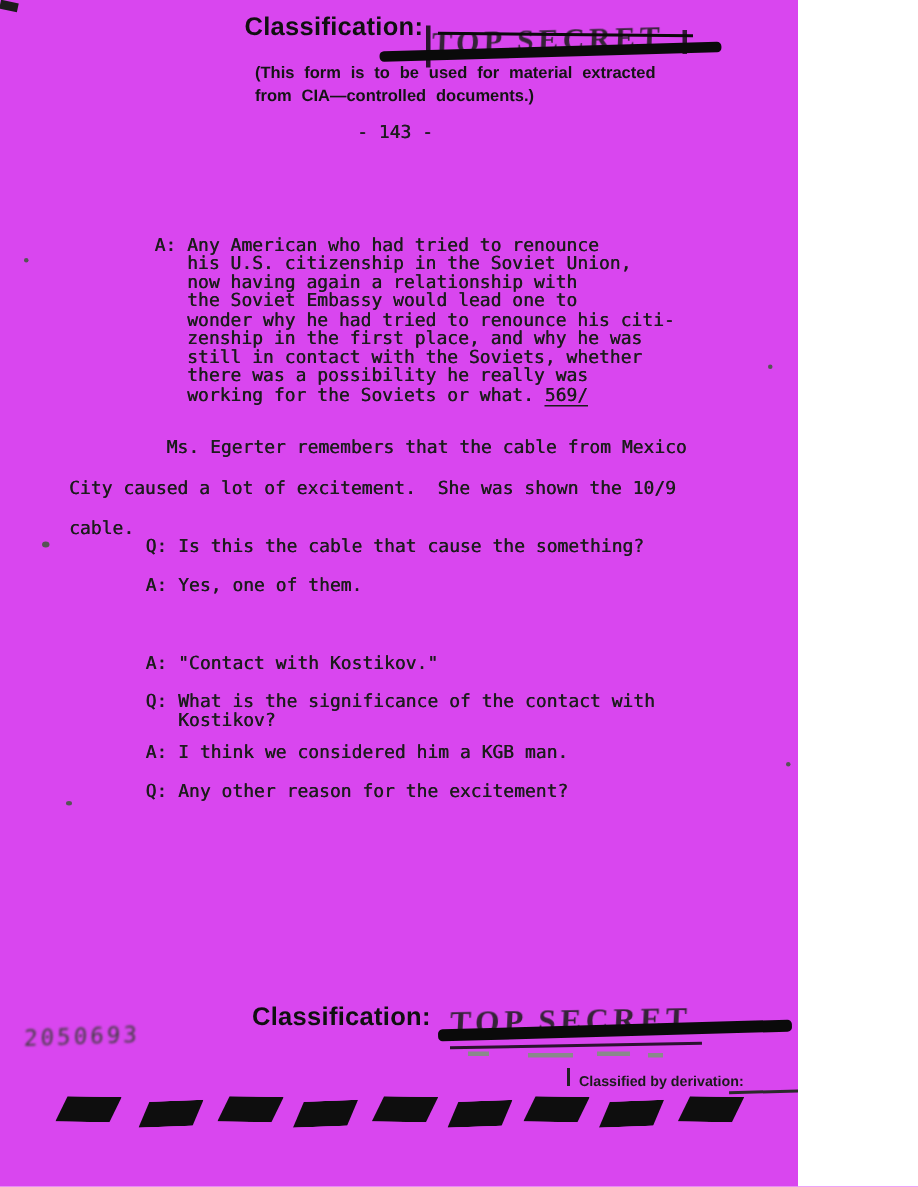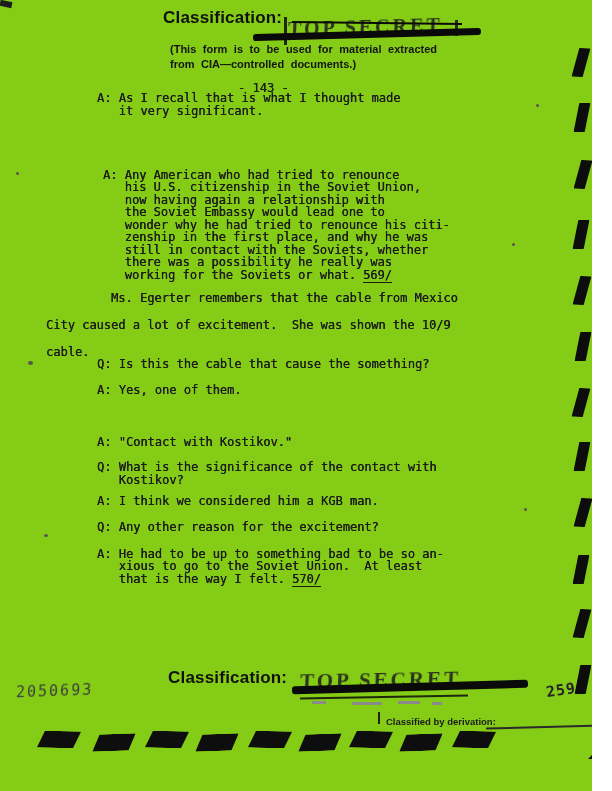--- a/index.html
+++ b/index.html
@@ -1,19 +1,19 @@
 <!DOCTYPE html>
 <html><head>
 <meta charset="utf-8">
 <style>
   html,body{margin:0;padding:0;}
   .page{
     position:relative;
-    width:592px;height:791px;
-    background:#84cc16;
+    width:532px;height:791px;
+    background:#d946ef;
     overflow:hidden;
     font-family:"DejaVu Sans Mono", monospace;
     color:#1c1c1c;
   }
   
   .class-label{
     position:absolute;
     font-family:"Liberation Sans", sans-serif;
     font-weight:bold;
     font-size:17px;
@@ -107,44 +107,39 @@
   <div class="bar" style="left:284px;top:17px;width:3px;height:28px;opacity:.85;"></div>
   <div class="bar" style="left:292px;top:22px;width:170px;height:2.4px;transform:rotate(.6deg);"></div>
   <div class="bar" style="left:253px;top:31px;width:228px;height:7px;transform:rotate(-1.6deg);border-radius:3px;"></div>
   <div class="bar" style="left:455px;top:20px;width:2.5px;height:16px;opacity:.8;"></div>
 
   <div class="form-note">(This form is to be used for material extracted
 from CIA—controlled documents.)</div>
 
   <div class="pagenum">- 143 -</div>
 
-  <div class="blk" style="left:97px;top:92px;">A: As I recall that is what I thought made
-   it very significant.</div>
-  <div class="blk" style="left:103px;top:169px;line-height:12.45px;"><span>A: Any American who had tried to renounce
+  <div class="blk" style="left:103px;top:157px;line-height:12.45px;"><span>A: Any American who had tried to renounce
    his U.S. citizenship in the Soviet Union,
    now having again a relationship with
    the Soviet Embassy would lead one to
    wonder why he had tried to renounce his citi-
    zenship in the first place, and why he was
    still in contact with the Soviets, whether
    there was a possibility he really was
    working for the Soviets or what. </span><span class="fn">569/</span></div>
   <div class="blk para" style="left:46px;top:285px;">         Ms. Egerter remembers that the cable from Mexico
 City caused a lot of excitement.  She was shown the 10/9
 cable.</div>
   <div class="blk" style="left:97px;top:358px;">Q: Is this the cable that cause the something?</div>
   <div class="blk" style="left:97px;top:384px;">A: Yes, one of them.</div>
   <div class="blk" style="left:97px;top:436px;">A: "Contact with Kostikov."</div>
   <div class="blk" style="left:97px;top:461px;">Q: What is the significance of the contact with
    Kostikov?</div>
   <div class="blk" style="left:97px;top:521px;">Q: Any other reason for the excitement?</div>
   <div class="blk" style="left:97px;top:495px;">A: I think we considered him a KGB man.</div>
-  <div class="blk" style="left:97px;top:548px;line-height:12.4px;"><span>A: He had to be up to something bad to be so an-
-   xious to go to the Soviet Union.  At least
-   that is the way I felt. </span><span class="fn">570/</span></div>
 
   <div class="doc-number">2050693</div>
   <div class="class-label ftr-class">Classification:</div>
   <div class="stamp ftr-stamp">TOP SECRET</div>
   <div class="bar" style="left:292px;top:683px;width:236px;height:8px;transform:rotate(-1.6deg);border-radius:3px;"></div>
   <div class="bar" style="left:300px;top:696px;width:168px;height:2.2px;transform:rotate(-1deg);opacity:.85;"></div>
   <div class="remnant" style="left:312px;top:701px;width:14px;height:3px;"></div>
   <div class="remnant" style="left:352px;top:702px;width:30px;height:3px;"></div>
   <div class="remnant" style="left:398px;top:701px;width:22px;height:3px;"></div>
   <div class="remnant" style="left:432px;top:702px;width:10px;height:3px;"></div>

